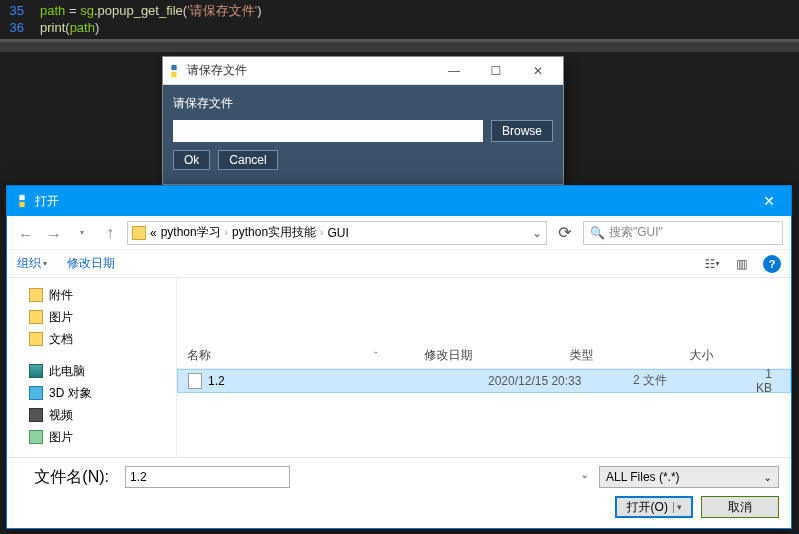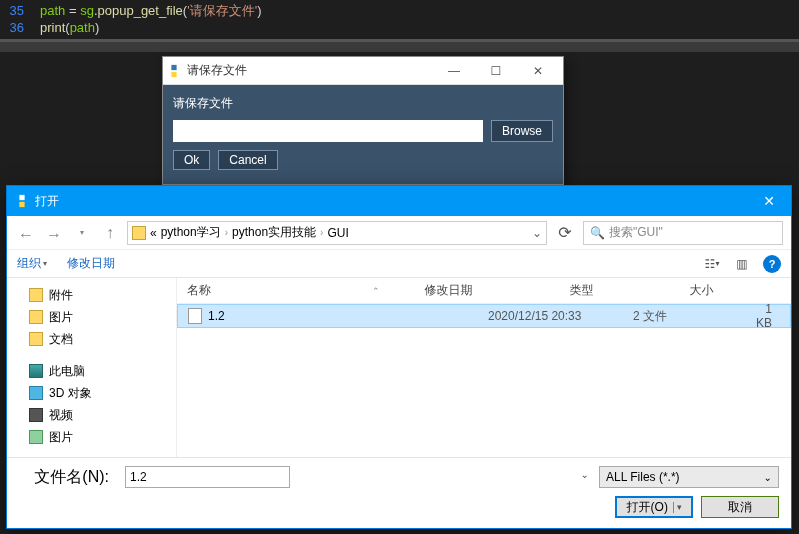--- a/index.html
+++ b/index.html
@@ -59,21 +59,21 @@
 .tree { width:170px; border-right:1px solid #eee; padding:6px 4px; font-size:12px; overflow:hidden; }
 .tree-item { display:flex; align-items:center; height:22px; padding-left:18px; gap:6px; }
 .tree-item .ico { width:14px; height:14px; flex:none; }
 .ico-folder { background:#ffd868; border:1px solid #c7a33b; }
 .ico-pc { background:linear-gradient(#4aa,#277); border:1px solid #266; }
 .ico-3d { background:#4db6e2; border:1px solid #2a7fa8; }
 .ico-video { background:#555; border:1px solid #333; }
 .ico-pic { background:#8fd19e; border:1px solid #4c9a5b; }
 .tree-group { margin-top:10px; }
 
-.list { flex:1; display:flex; flex-direction:column; }
+.list { flex:1; display:flex; flex-direction:column;justify-content:center; }
 .list-header { height:26px; display:flex; align-items:center; border-bottom:1px solid #eee; font-size:12px; color:#444; padding-left:10px; }
 .col-name { width:255px; }
 .col-date { width:145px;margin-left:45px; }
 .col-type { width:120px; }
 .col-size { flex:1; text-align:right; padding-right:18px; }
 .list-header .sort { font-size:9px; color:#888; margin-left:-70px; }
 .list-row { height:24px; display:flex; align-items:center; font-size:12px; padding-left:10px; }
 .list-row.selected { background:#cce8ff; border:1px solid #99d1ff; }
 .list-row .file-ico { width:14px; height:16px; background:#fff; border:1px solid #999; margin-right:6px; }
 .list-row .col-name { display:flex; align-items:center; }

